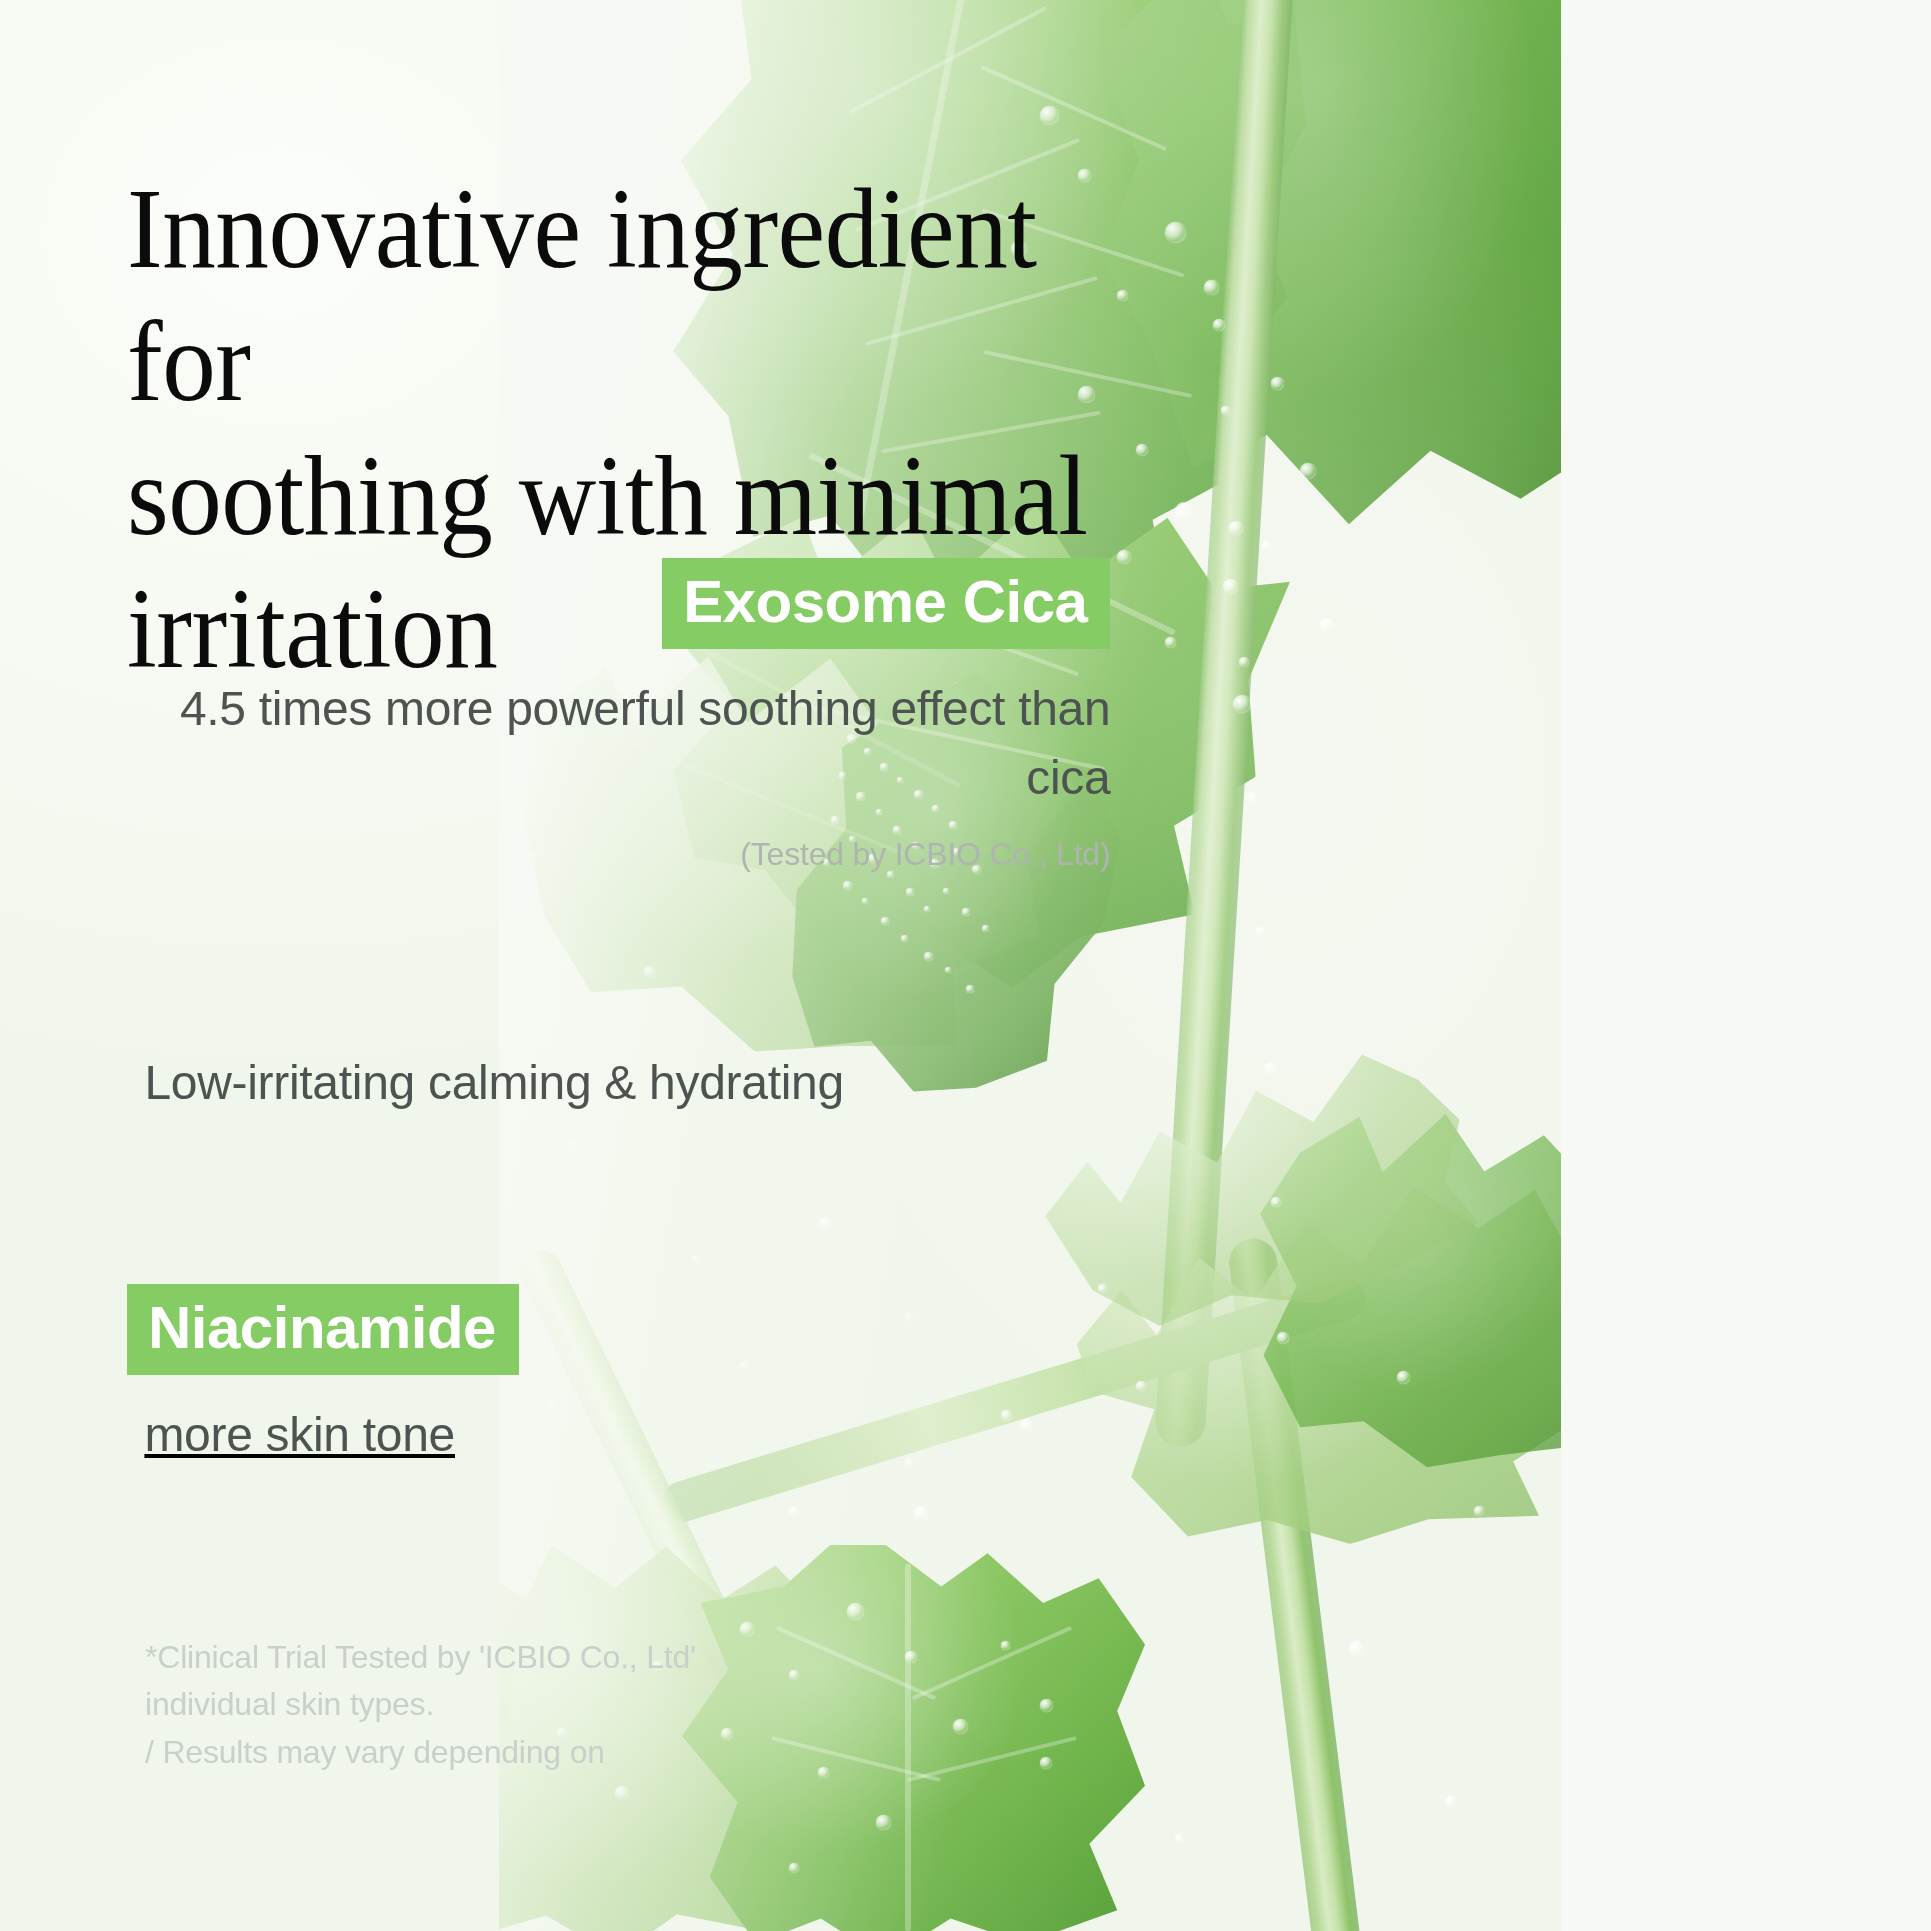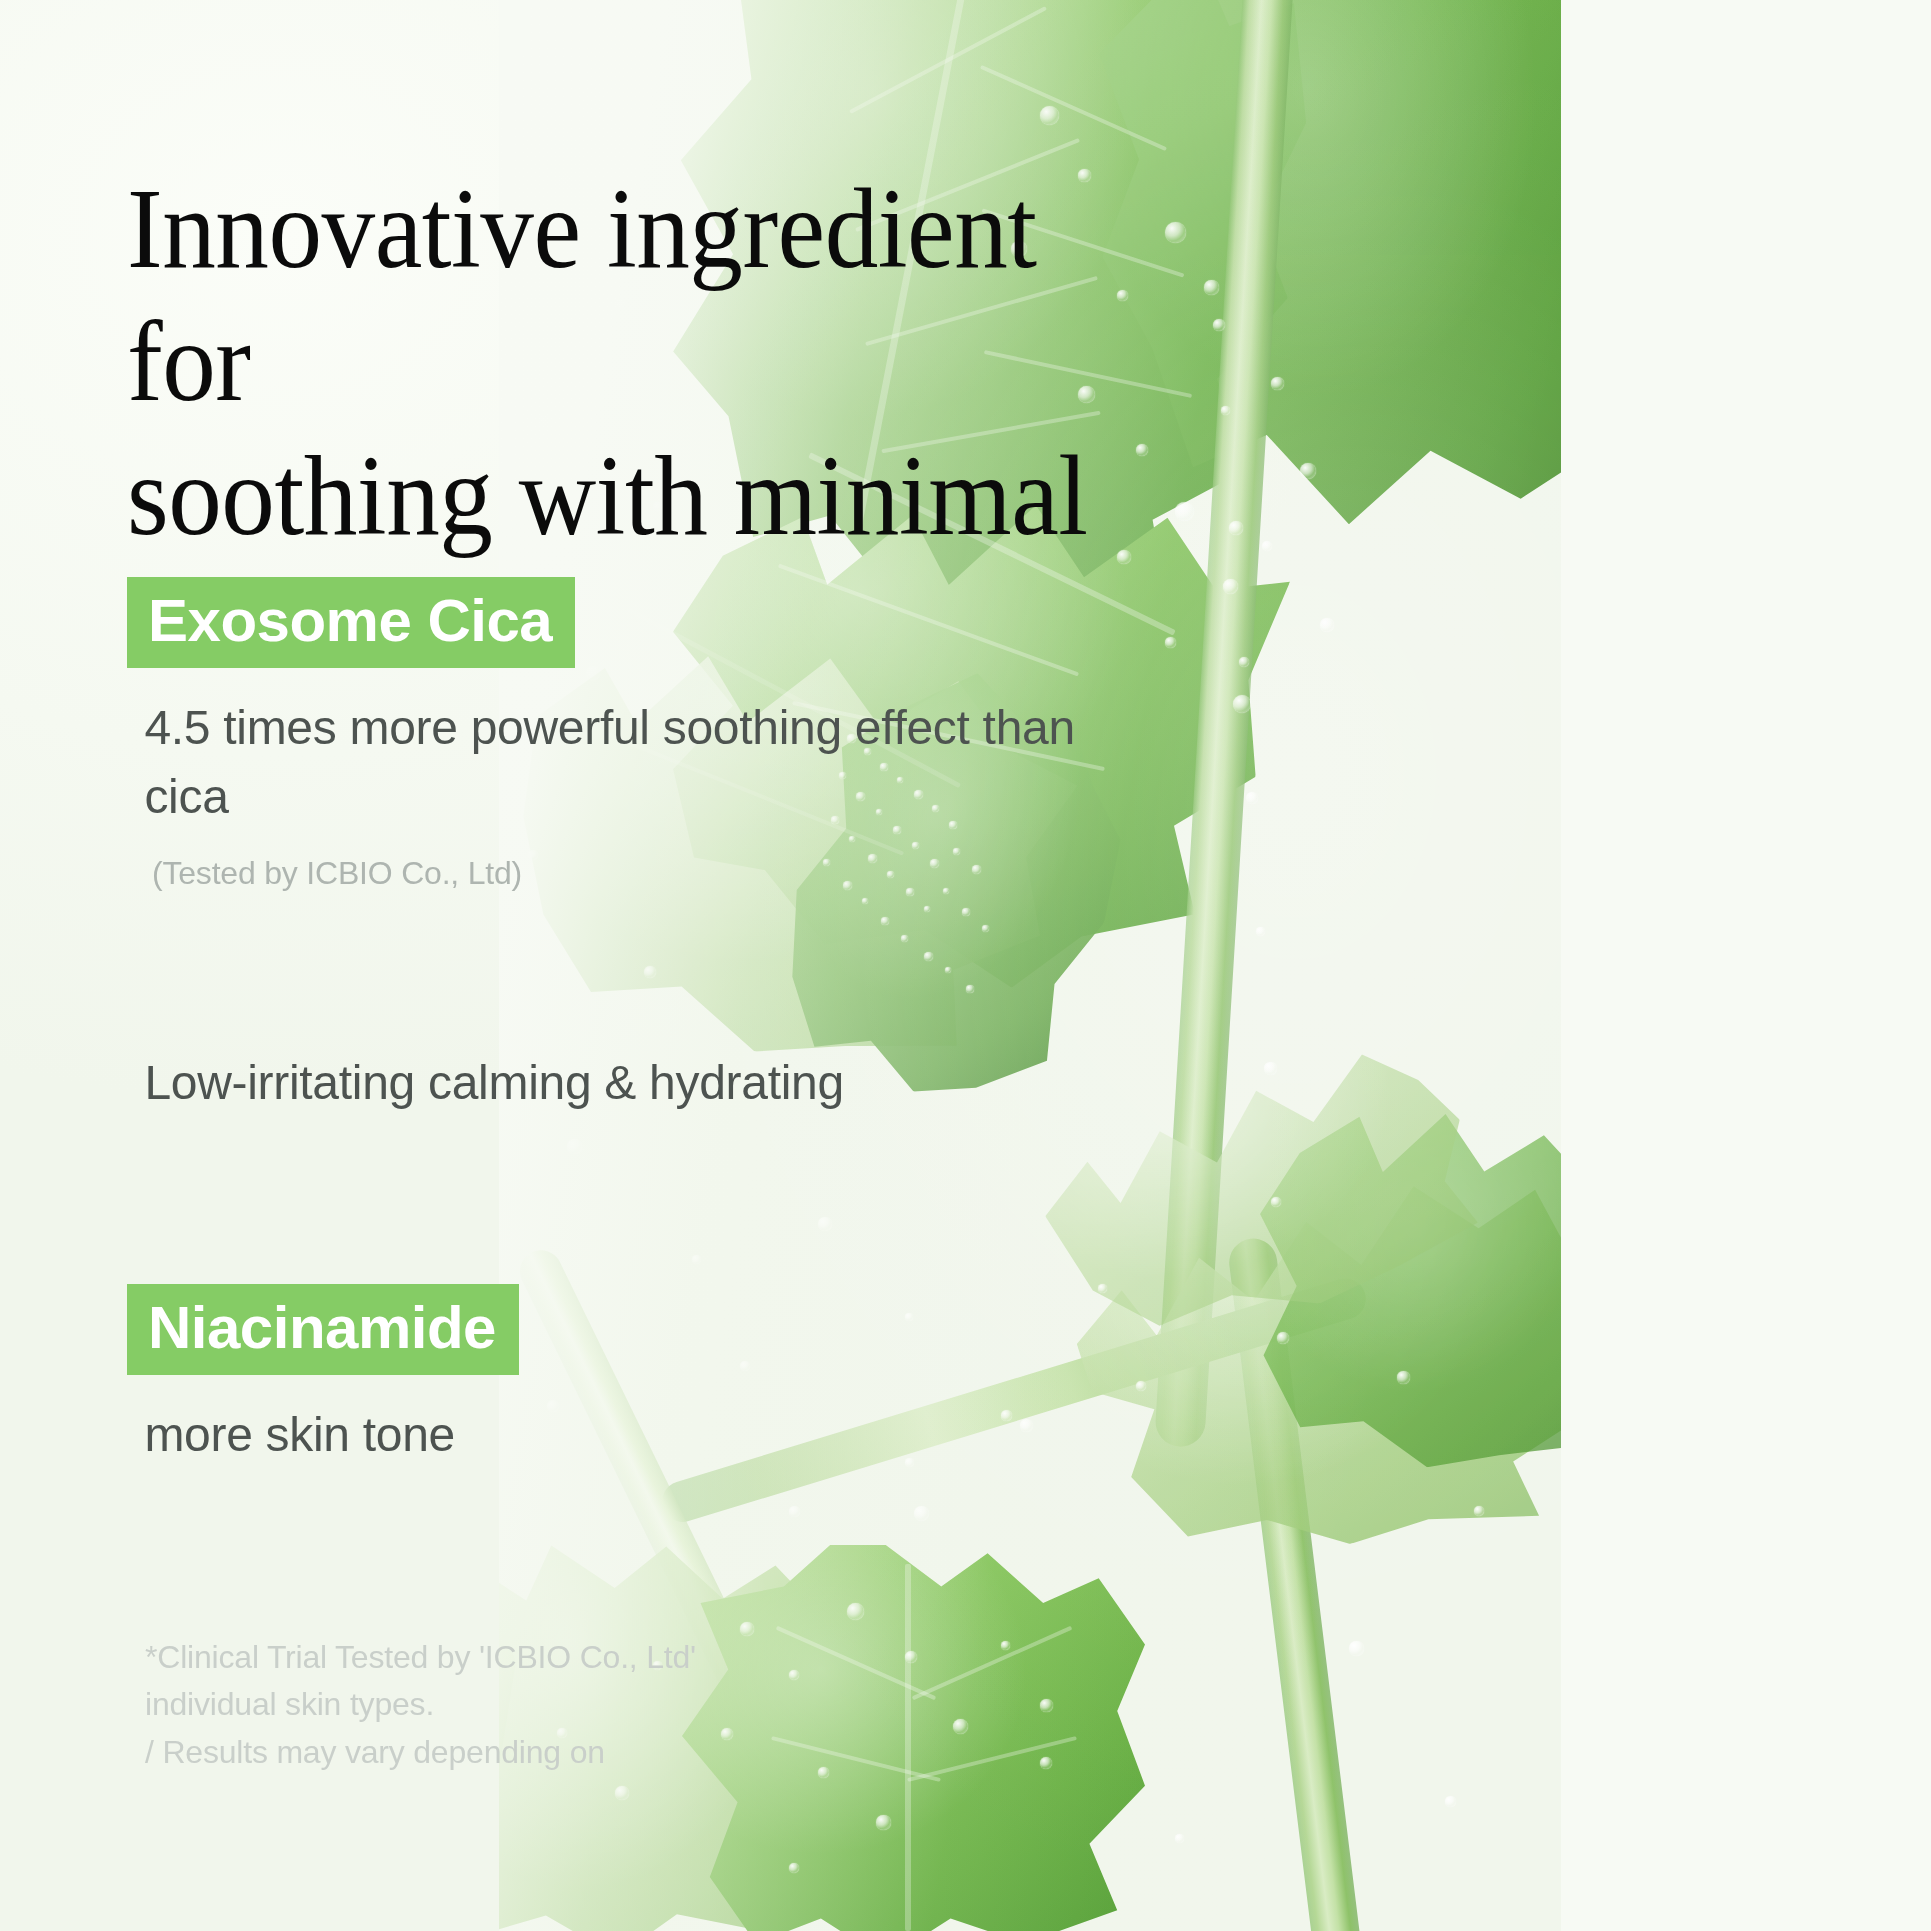--- a/index.html
+++ b/index.html
@@ -166,23 +166,23 @@
     left:145px; top:1634px;
     font-size:32px;
     line-height:1.48;
     color:#c9cfca;
     letter-spacing:-0.2px;
     width:772px;
   }
   .disclaimer span { display:block; }
 
   
-  #block-exosome   { top:577px; }
+  #block-exosome   { top:558px;text-align:right; }
   #block-teatree   { top:1023px; }
-  #block-niacin    { top:1284px; }
+  #block-niacin    { top:1284px;text-decoration:underline; }
 </style>
 </head>
 <body>
 
 <div id="poster">
 
   <div class="photo">
 
     <div class="leaf" style="left:174px; top:-116px; width:618px; height:734px;
                 clip-path:polygon(40% 0%,52% 6%,60% 0%,70% 10%,78% 4%,86% 16%,96% 12%,100% 28%,

